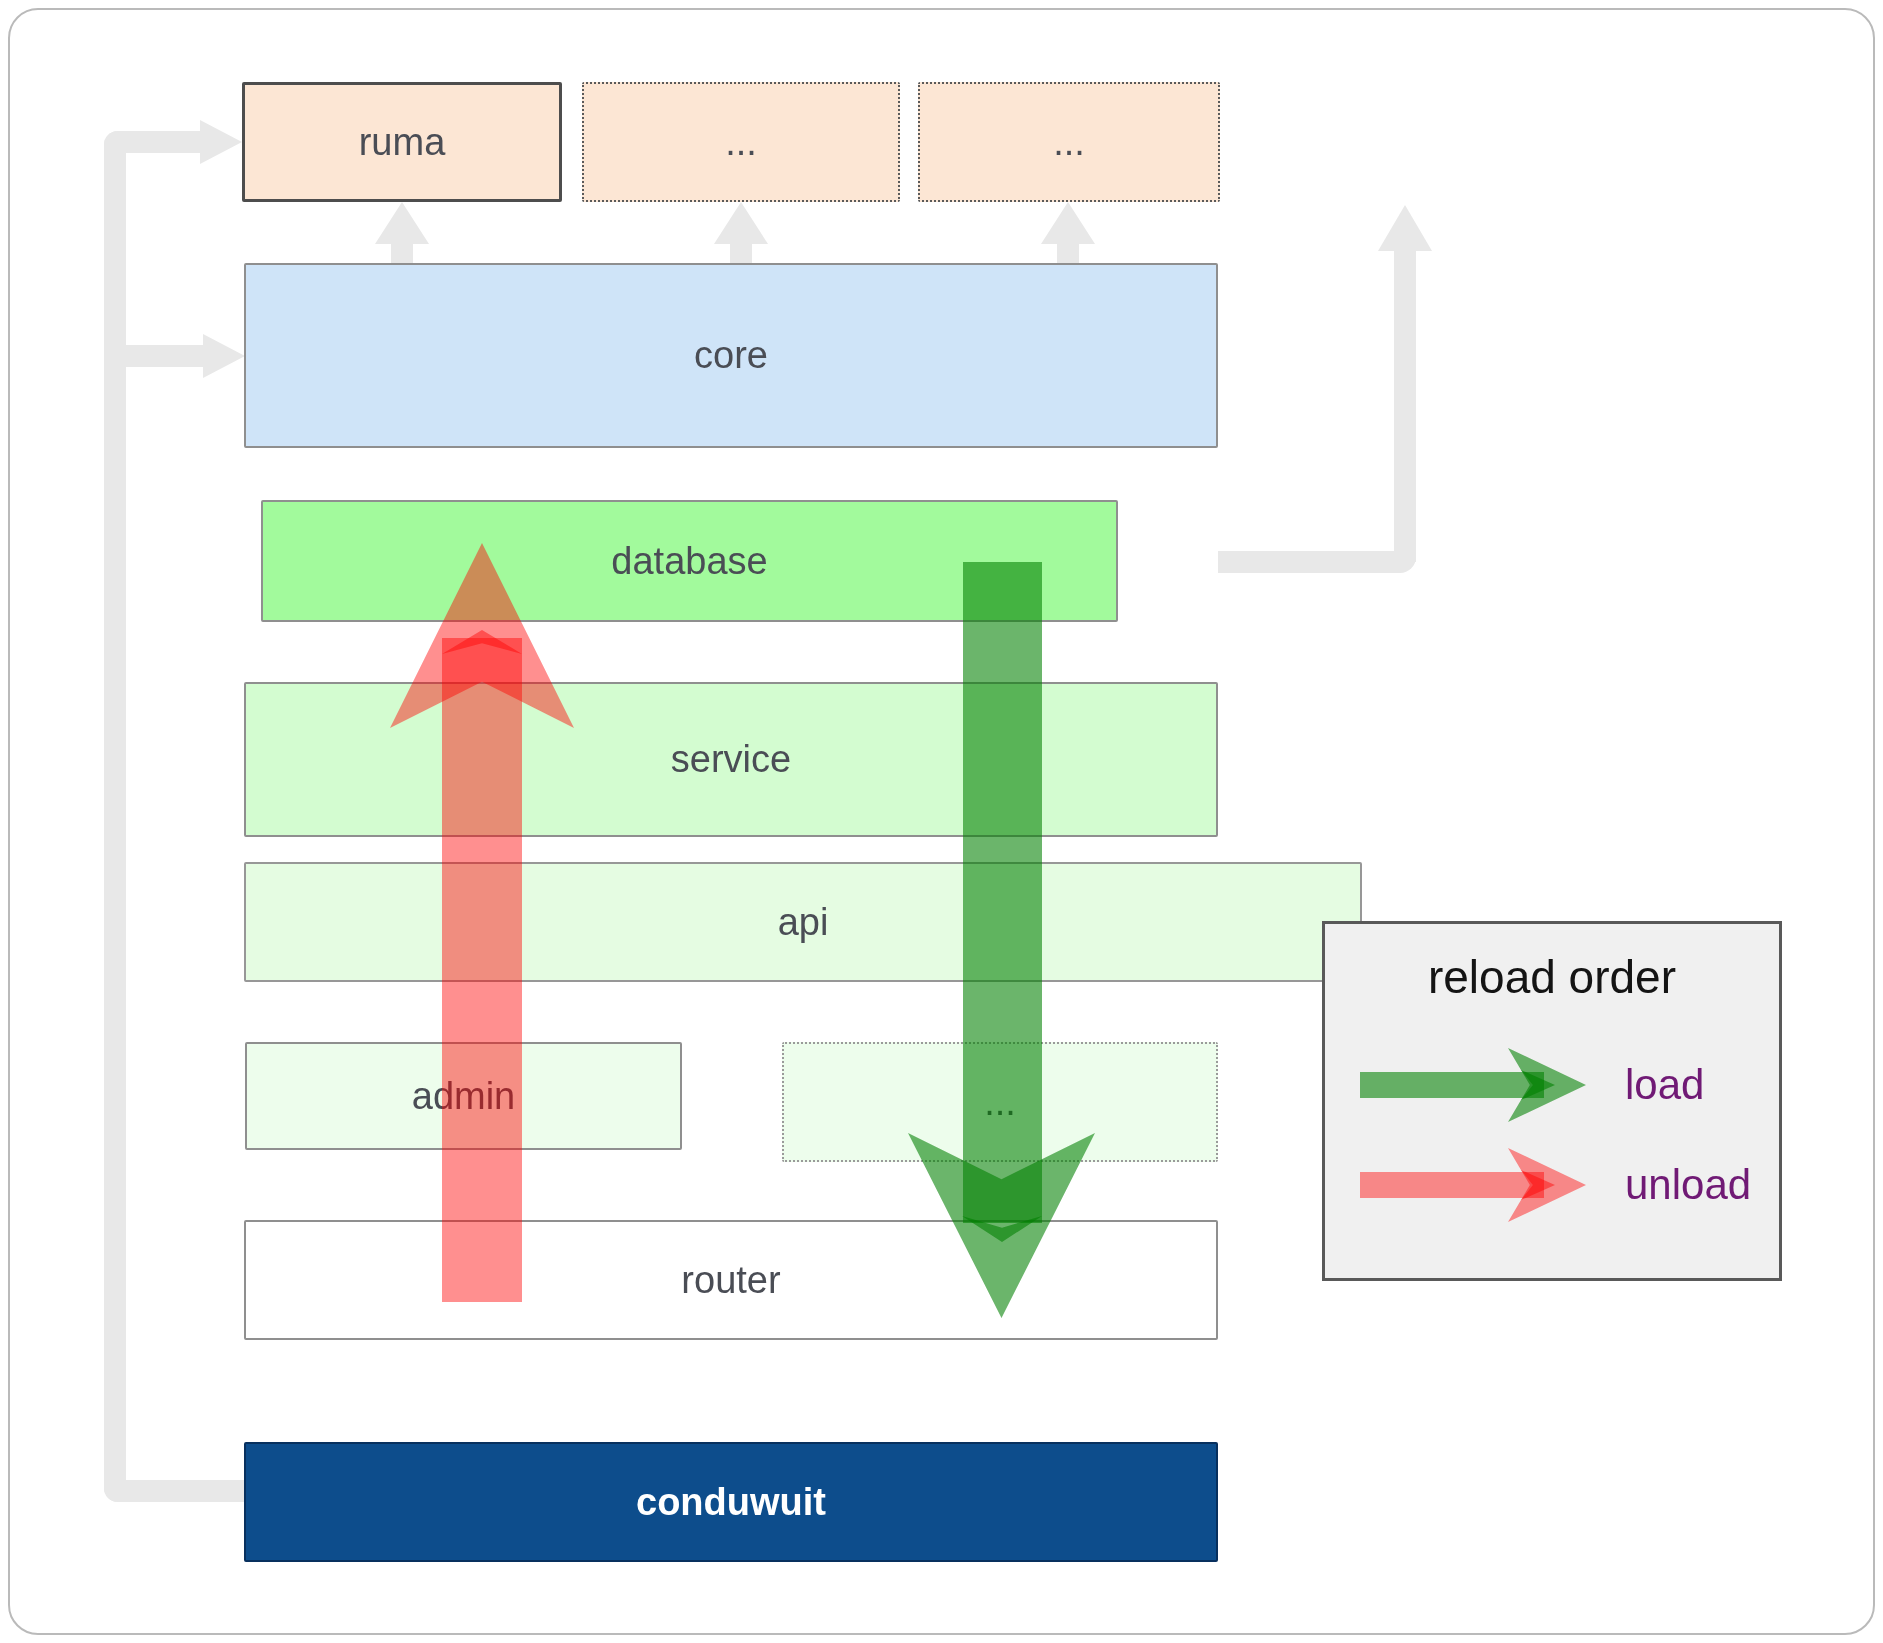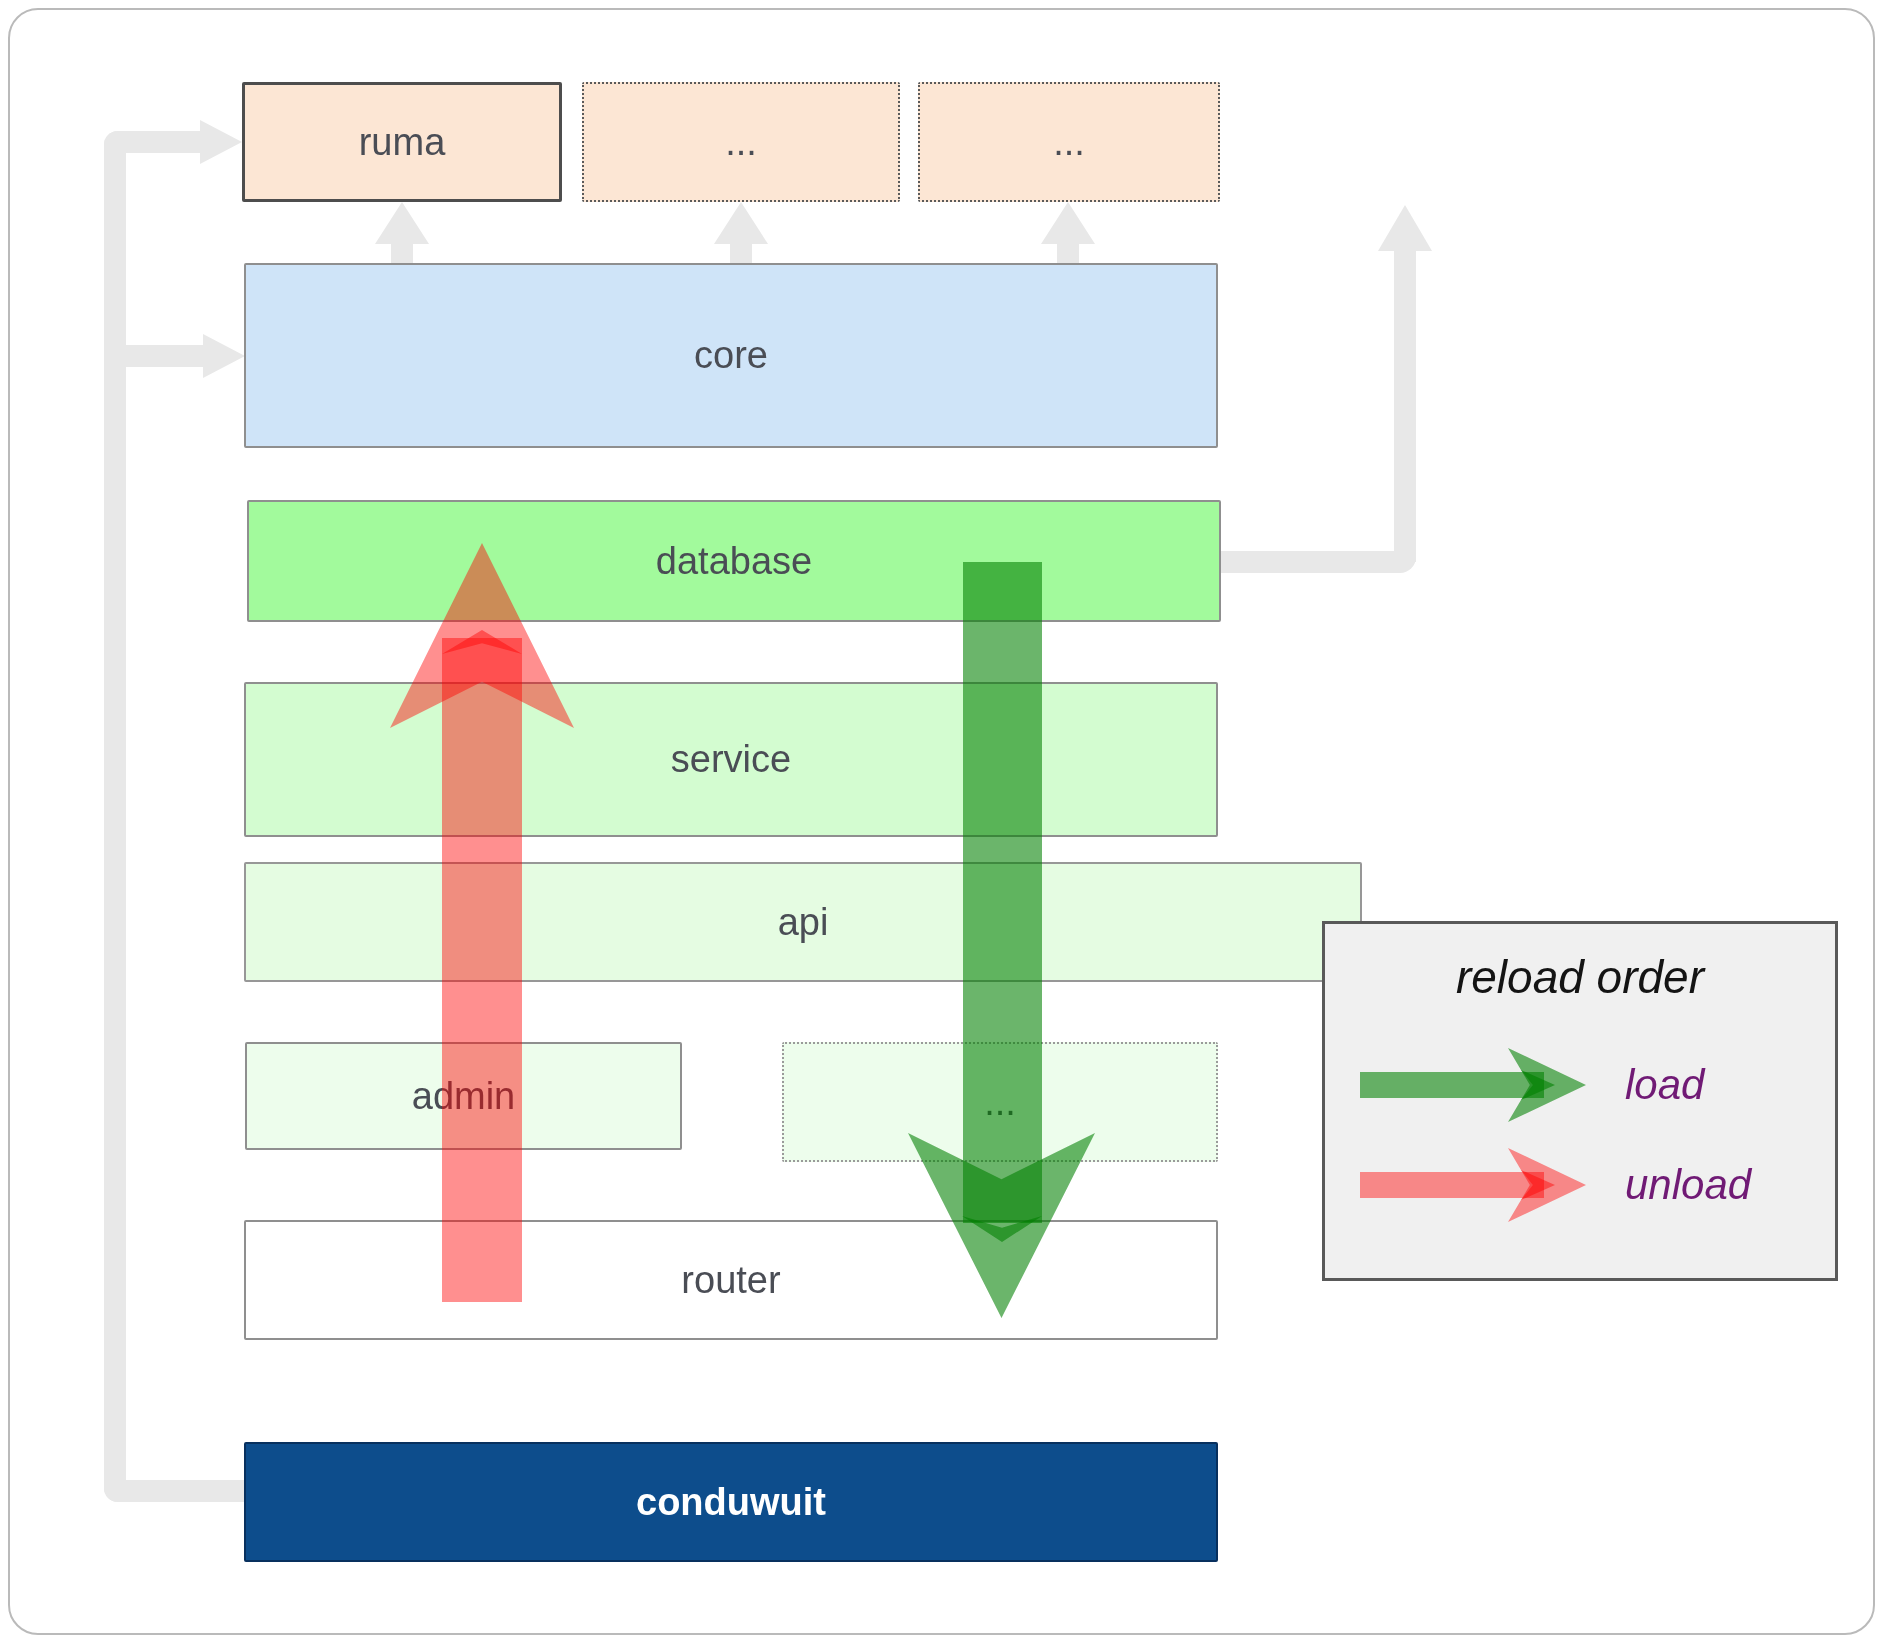--- a/index.html
+++ b/index.html
@@ -58,21 +58,21 @@
   .peach  { background: #fce6d4; }
   .solid-dark  { border: 3px solid #4d4d4d; }
   .dotted-dark { border: 2px dotted #5a5a5a; }
 
   #box-ruma    { left: 242px;  top: 82px; width: 320px; height: 120px; }
   #box-dots1   { left: 582px;  top: 82px; width: 318px; height: 120px; }
   #box-dots2   { left: 918px;  top: 82px; width: 302px; height: 120px; }
   #box-rocksdb { left: 1243px; top: 82px; width: 320px; height: 120px; }
 
   #box-core     { left: 244px; top: 263px;  width: 974px; height: 185px; background: #cfe4f8; border: 2px solid #8f8f8f; }
-  #box-database { left: 247px; top: 500px;  width: 974px; height: 122px; background: #a2fa9c; border: 2px solid #8f8f8f; }
+  #box-database { left: 261px; top: 500px;  width: 857px; height: 122px; background: #a2fa9c; border: 2px solid #8f8f8f; }
   #box-service  { left: 244px; top: 682px;  width: 974px; height: 155px; background: #d3fcd0; border: 2px solid #8f8f8f; }
   #box-api      { left: 244px; top: 862px;  width: 1118px; height: 120px; background: #e5fce2; border: 2px solid #979797; }
   #box-admin    { left: 245px; top: 1042px; width: 437px; height: 108px; background: #edfdec; border: 2px solid #8f8f8f; }
   #box-admin-dots { left: 782px; top: 1042px; width: 436px; height: 120px; background: #edfdec; border: 2px dotted #9a9a9a; }
   #box-router   { left: 244px; top: 1220px; width: 974px; height: 120px; background: #ffffff; border: 2px solid #8f8f8f; }
   #box-conduwuit{ left: 244px; top: 1442px; width: 974px; height: 120px; background: #0d4d8c; border: 2px solid #08305e;
                   color: #ffffff; font-weight: bold; }
 
   
   .arrow-part { position: absolute; z-index: 4; }
@@ -87,25 +87,24 @@
 
   #load-shaft    { left: 963px; top: 562px;  width: 79px;  height: 661px; }
   #load-marker   { left: 962px; top: 1216px; width: 80px;  height: 26px;
                    clip-path: polygon(0 0, 50% 45%, 100% 0, 50% 100%); }
   #load-head     { left: 908px; top: 1133px; width: 187px; height: 185px;
                    clip-path: polygon(0 0, 50% 25%, 100% 0, 50% 100%); }
 
   
   #legend {
     position: absolute;
-    left: 1322px; top: 921px; width: 516px; height: 360px;
+    left: 1322px; top: 921px; width: 460px; height: 360px;
     background: #f0f0f0;
     border: 3px solid #595959;
     z-index: 3;
-    font-style: italic;
   }
   #legend-title {
     position: absolute;
     left: 0; top: 26px; width: 100%;
     text-align: center;
     font-size: 46px;
     color: #141414;
   }
   .legend-shaft  { position: absolute; width: 184px; height: 26px; }
   .legend-head   { position: absolute; width: 78px;  height: 74px;

